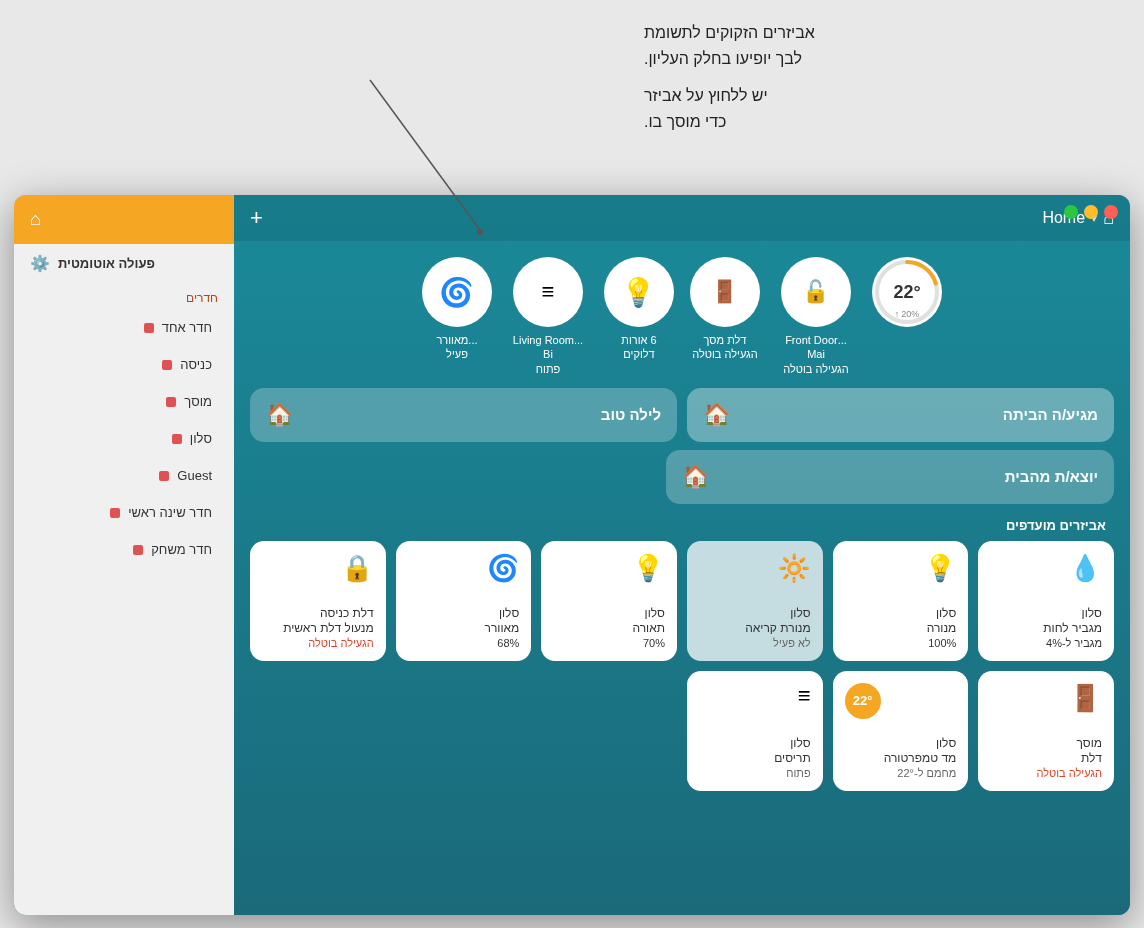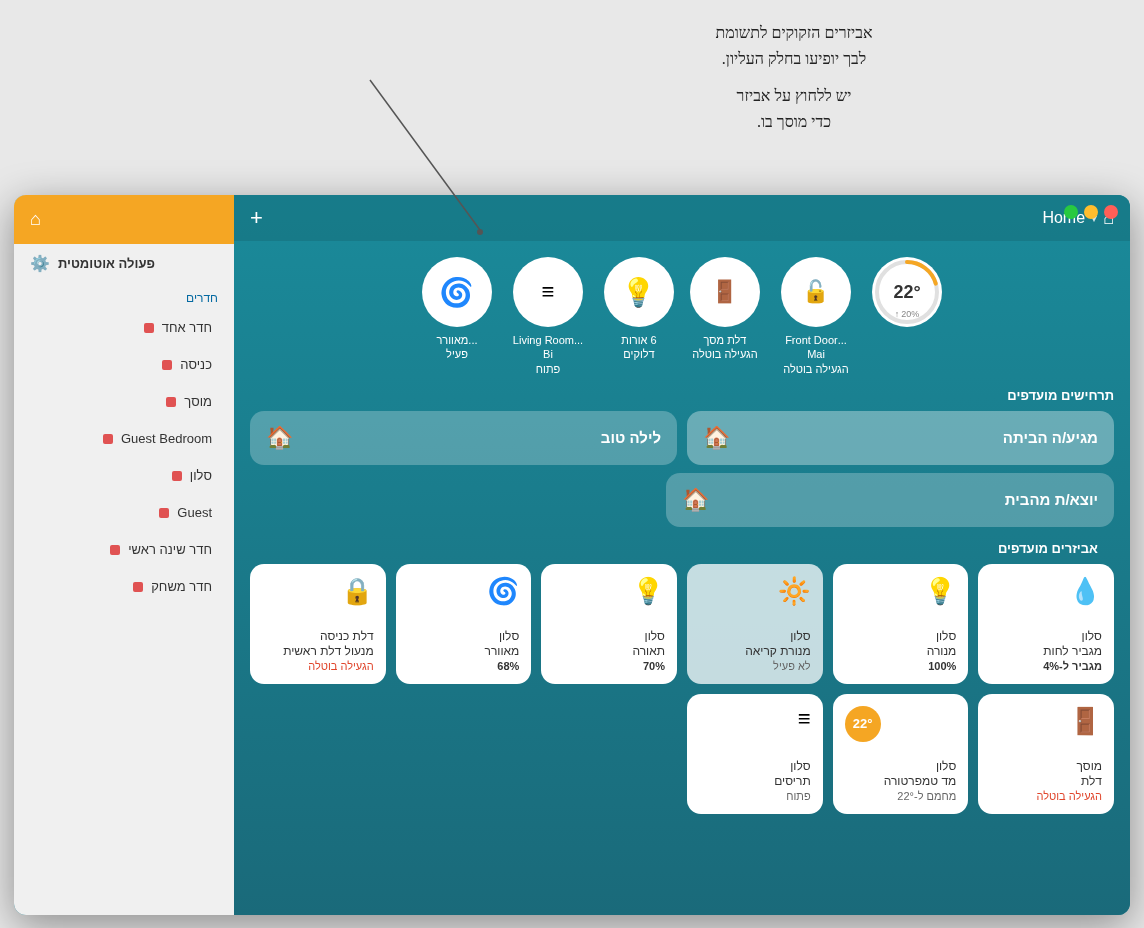--- a/index.html
+++ b/index.html
@@ -11,24 +11,23 @@
       overflow: hidden;
       direction: rtl;
     }
 
     
     .annotation-area {
       position: absolute;
       top: 20px;
       right: 200px;
       width: 300px;
-      text-align: center;
+      text-align: left;
       direction: rtl;
       z-index: 100;
-      font-family: Liberation Serif, serif;
     }
     .annotation-text {
       font-size: 16px;
       line-height: 1.6;
       color: #222;
       margin-bottom: 12px;
     }
 
     
     .arrow-svg {
@@ -195,21 +194,21 @@
       font-size: 22px;
     }
 
     
     .devices-section-header {
       text-align: right;
       direction: rtl;
       color: white;
       font-size: 13px;
       font-weight: 600;
-      padding: 6px 32px 4px;
+      padding: 6px 24px 4px;
     }
 
     .devices-grid {
       display: grid;
       grid-template-columns: repeat(6, 1fr);
       gap: 10px;
       padding: 4px 16px 16px;
       direction: rtl;
     }
 
@@ -240,21 +239,21 @@
     }
     .device-card-status {
       font-size: 11px;
       color: #666;
     }
     .device-card-status.error {
       color: #e0442a;
       font-weight: 500;
     }
     .device-card-status.bold {
-      font-weight: 700;
+      font-weight: 400;
       color: #333;
     }
 
     
     .temp-card-circle {
       width: 36px;
       height: 36px;
       background: #f5a623;
       border-radius: 50%;
       display: flex;
@@ -305,21 +304,21 @@
     .sidebar-item-dot {
       width: 10px;
       height: 10px;
       border-radius: 2px;
       flex-shrink: 0;
     }
 
     .sidebar-section-label {
       padding: 8px 16px 4px;
       font-size: 12px;
-      color: #0369a1;
+      color: #c2410c;
       text-align: right;
       font-weight: 500;
     }
 
     .sidebar-automation {
       display: flex;
       align-items: center;
       justify-content: flex-end;
       gap: 8px;
       padding: 10px 16px;
@@ -427,21 +426,20 @@
           <span class="temp-value">22°</span>
           <div class="temp-progress">
             <span>↑</span>
               <span>20%</span>
           </div>
         </div>
         <div class="device-label"></div>
       </div>
     </div>
 
-    <div class="section-header">תרחישים מועדפים</div>
 
     <div class="shortcuts-row">
       <div class="shortcut-btn active">
         <span class="shortcut-btn-text">מגיע/ה הביתה</span>
         <span class="shortcut-btn-icon">🏠</span>
       </div>
       <div class="shortcut-btn">
         <span class="shortcut-btn-text">לילה טוב</span>
         <span class="shortcut-btn-icon">🏠</span>
       </div>
@@ -559,24 +557,20 @@
     </div>
     <div class="sidebar-item">
       <span class="sidebar-item-label">כניסה</span>
       <div class="sidebar-item-dot" style="background:#e05252;"></div>
     </div>
     <div class="sidebar-item">
       <span class="sidebar-item-label">מוסך</span>
       <div class="sidebar-item-dot" style="background:#e05252;"></div>
     </div>
     <div class="sidebar-item">
-      <span class="sidebar-item-label">Guest Bedroom</span>
-      <div class="sidebar-item-dot" style="background:#e05252;"></div>
-    </div>
-    <div class="sidebar-item">
       <span class="sidebar-item-label">סלון</span>
       <div class="sidebar-item-dot" style="background:#e05252;"></div>
     </div>
     <div class="sidebar-item">
       <span class="sidebar-item-label">Guest</span>
       <div class="sidebar-item-dot" style="background:#e05252;"></div>
     </div>
     <div class="sidebar-item">
       <span class="sidebar-item-label">חדר שינה ראשי</span>
       <div class="sidebar-item-dot" style="background:#e05252;"></div>

